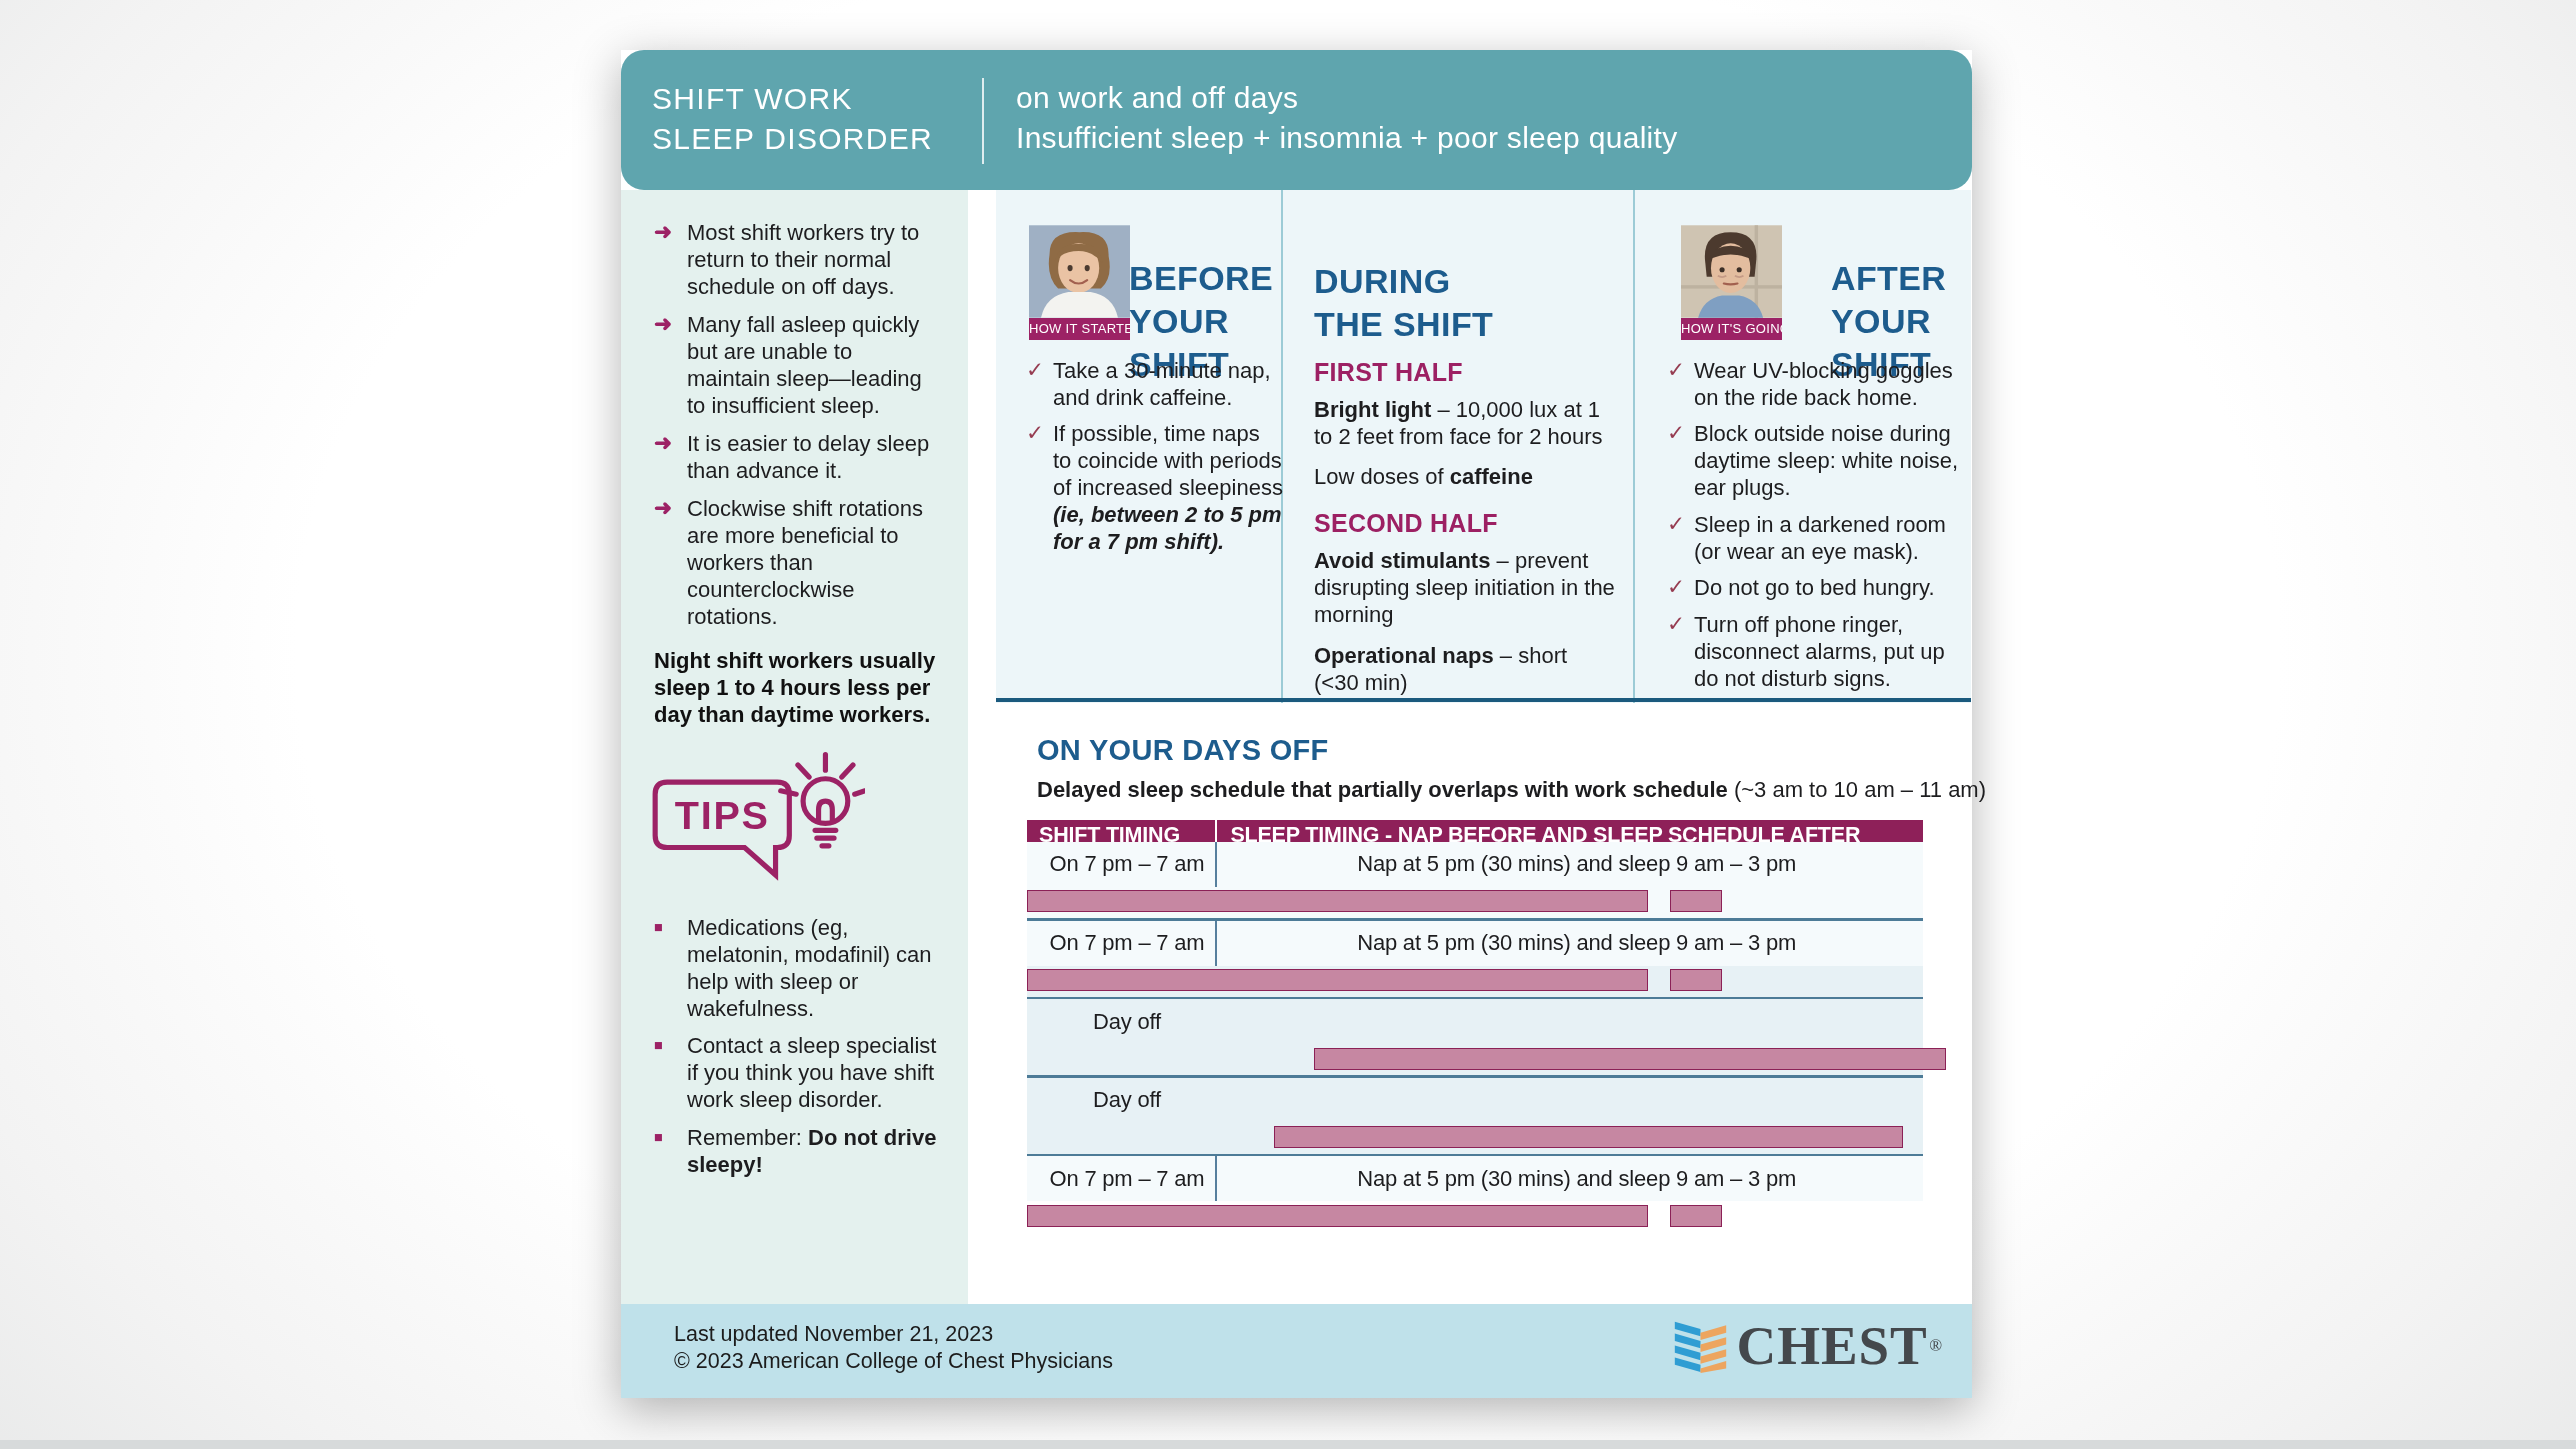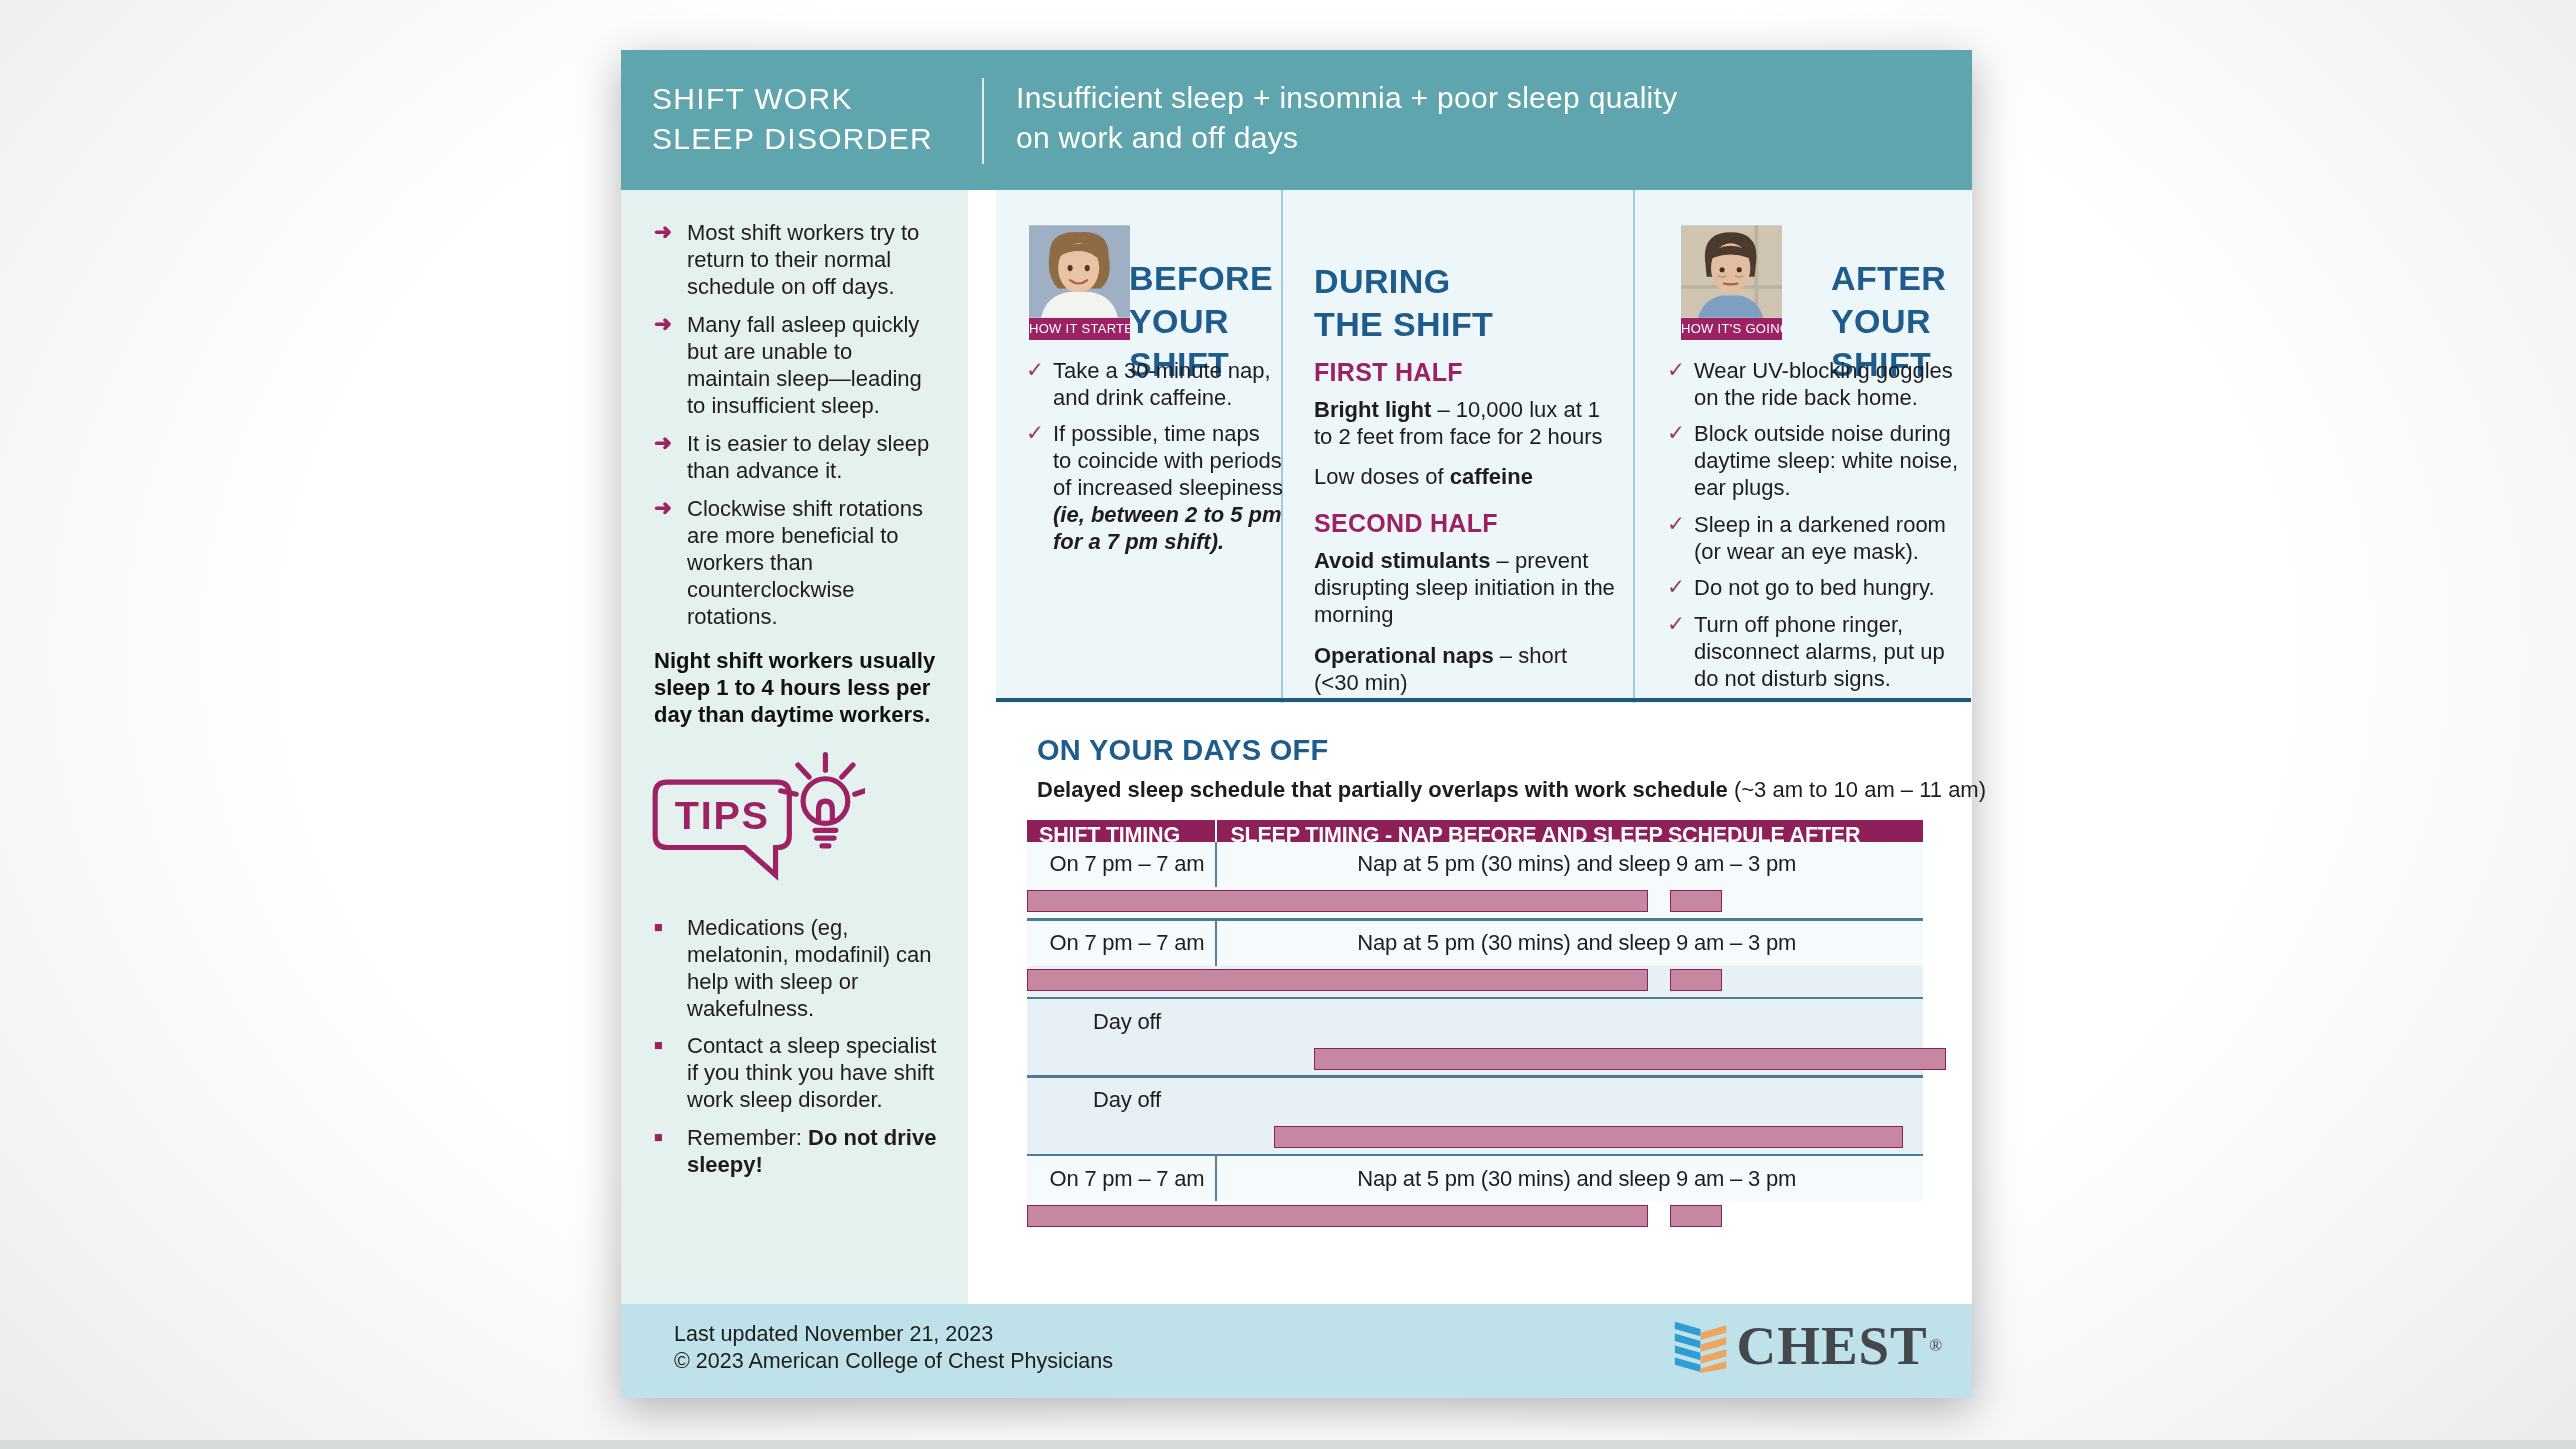--- a/index.html
+++ b/index.html
@@ -3,21 +3,21 @@
 <meta charset="utf-8">
 <style>
   html,body{margin:0;padding:0;}
   body{font-family:"Liberation Sans", sans-serif; background:#fff;}
   .stage{position:relative;width:2576px;height:1449px;overflow:hidden;
          background:radial-gradient(ellipse 70% 90% at 50% 45%, #ffffff 55%, #f3f3f3 80%, #e6e7e7 100%);}
   .bottom-strip{position:absolute;left:0;bottom:0;width:100%;height:8.6px;background:#d7dadb;}
   .card{position:absolute;left:621px;top:50px;width:1351px;height:1347px;background:#ffffff;
         box-shadow:0 12px 43px rgba(0,0,0,0.30);}
   
-  .header{position:absolute;left:0;top:0;width:1351px;height:140px;background:#5fa5ae;color:#fff;}
+  .header{position:absolute;left:0;top:0;width:1351px;height:140px;background:#5fa5ae;color:#fff;border-radius:23px;}
   .header-title{position:absolute;left:31px;top:29px;font-size:30px;line-height:40px;font-weight:500;letter-spacing:1.3px;}
   .header-divider{position:absolute;left:361px;top:27.5px;width:1.7px;height:86px;background:rgba(255,255,255,.8);}
   .header-subtitle{position:absolute;left:395px;top:27.5px;font-size:30px;line-height:40px;font-weight:400;letter-spacing:0.3px;}
   
   .sidebar{position:absolute;left:0;top:140px;width:347px;height:1114px;background:#e4f1ee;color:#1d1d1f;}
   .sb-content{position:absolute;left:33px;top:29px;width:285px;}
   .sb-item{display:flex;margin-bottom:11px;font-size:22px;line-height:27px;}
   .sb-arrow{flex:none;width:33px;color:#9c2265;font-size:21.5px;line-height:27px;font-weight:bold;}
   .sb-note{margin-top:17px;font-size:22px;line-height:27px;font-weight:bold;color:#111;}
   .tips-logo{position:absolute;left:29px;top:556px;}
@@ -71,22 +71,22 @@
 <div class="stage">
   <div class="card">
 
     <div class="header">
       <div class="header-title">
         <div>SHIFT WORK</div>
         <div>SLEEP DISORDER</div>
       </div>
       <div class="header-divider"></div>
       <div class="header-subtitle">
+        <div>on work and off days</div>
         <div>Insufficient sleep + insomnia + poor sleep quality</div>
-        <div>on work and off days</div>
       </div>
     </div>
 
     <div class="sidebar">
       <div class="sb-content">
         <div class="sb-item">
           <span class="sb-arrow">➜</span>
           <span>Most shift workers try to return to their normal schedule on off days.</span>
         </div>
         <div class="sb-item">

